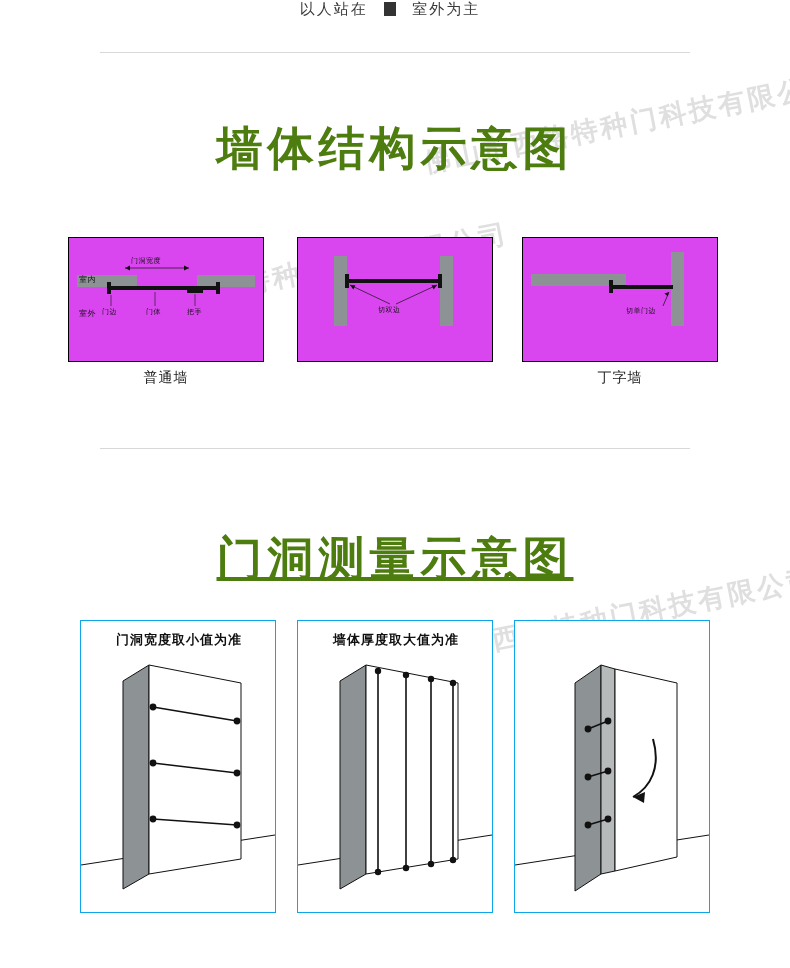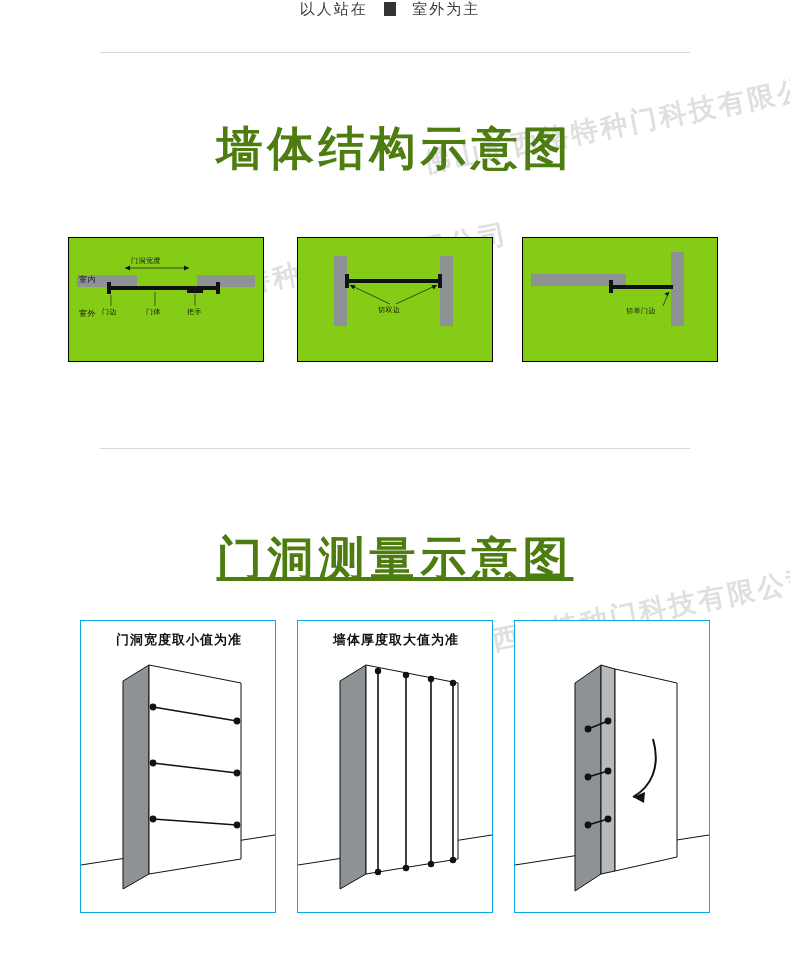--- a/index.html
+++ b/index.html
@@ -84,21 +84,21 @@
     top: 237px;
     left: 0;
     width: 790px;
     height: 160px;
   }
   .wall-card {
     position: absolute;
     width: 196px;
     height: 125px;
     border: 1px solid #000;
-    background: #84cc16;
+    background: #d946ef;
     box-sizing: border-box;
     overflow: hidden;
   }
   .wc-1 { left: 68px; }
   .wc-2 { left: 297px; }
   .wc-3 { left: 522px; }
   .wall-caption {
     position: absolute;
     top: 132px;
     width: 196px;
@@ -193,20 +193,21 @@
       <line x1="86" y1="54" x2="86" y2="68" stroke="#111" stroke-width="0.6"></line>
       <line x1="126" y1="56" x2="126" y2="68" stroke="#111" stroke-width="0.6"></line>
     </svg>
     <span class="lbl lbl-b" style="left:10px; top:36px;">室内</span>
     <span class="lbl lbl-b" style="left:10px; top:70px;">室外</span>
     <span class="lbl" style="left:62px; top:18px;">门洞宽度</span>
     <span class="lbl" style="left:33px; top:69px;">门边</span>
     <span class="lbl" style="left:77px; top:69px;">门体</span>
     <span class="lbl" style="left:118px; top:69px;">把手</span>
   </div>
+  <div class="wall-caption wcap-1">普通墙</div>
 
   <div class="wall-card wc-2">
     <svg width="194" height="123" viewBox="0 0 194 123">
       <rect x="36" y="18" width="13" height="70" fill="#8d9294"></rect>
       <rect x="142" y="18" width="13" height="70" fill="#8d9294"></rect>
       <rect x="49" y="41" width="93" height="4" fill="#111"></rect>
       <rect x="47" y="36" width="4" height="14" fill="#111"></rect>
       <rect x="140" y="36" width="4" height="14" fill="#111"></rect>
 
       <line x1="92" y1="66" x2="52" y2="47" stroke="#111" stroke-width="0.7"></line>
@@ -221,20 +222,21 @@
     <svg width="194" height="123" viewBox="0 0 194 123">
       <rect x="8" y="36" width="95" height="12" fill="#8d9294"></rect>
       <rect x="148" y="14" width="13" height="74" fill="#8d9294"></rect>
       <rect x="88" y="47" width="62" height="4" fill="#111"></rect>
       <rect x="86" y="42" width="4" height="13" fill="#111"></rect>
       <line x1="140" y1="68" x2="146" y2="54" stroke="#111" stroke-width="0.7"></line>
       <path d="M146 54 l-4.6 1.6 l3.4 2.6 z" fill="#111"></path>
     </svg>
     <span class="lbl" style="left:103px; top:68px;">切单门边</span>
   </div>
+  <div class="wall-caption wcap-3">丁字墙</div>
 </div>
 
 <div class="hr hr-2"></div>
 
 <div class="section-title title-2">门洞测量示意图</div>
 
 <div class="door-row">
 
   <div class="door-card dc-1">
     <div class="door-head">门洞宽度取小值为准</div>

